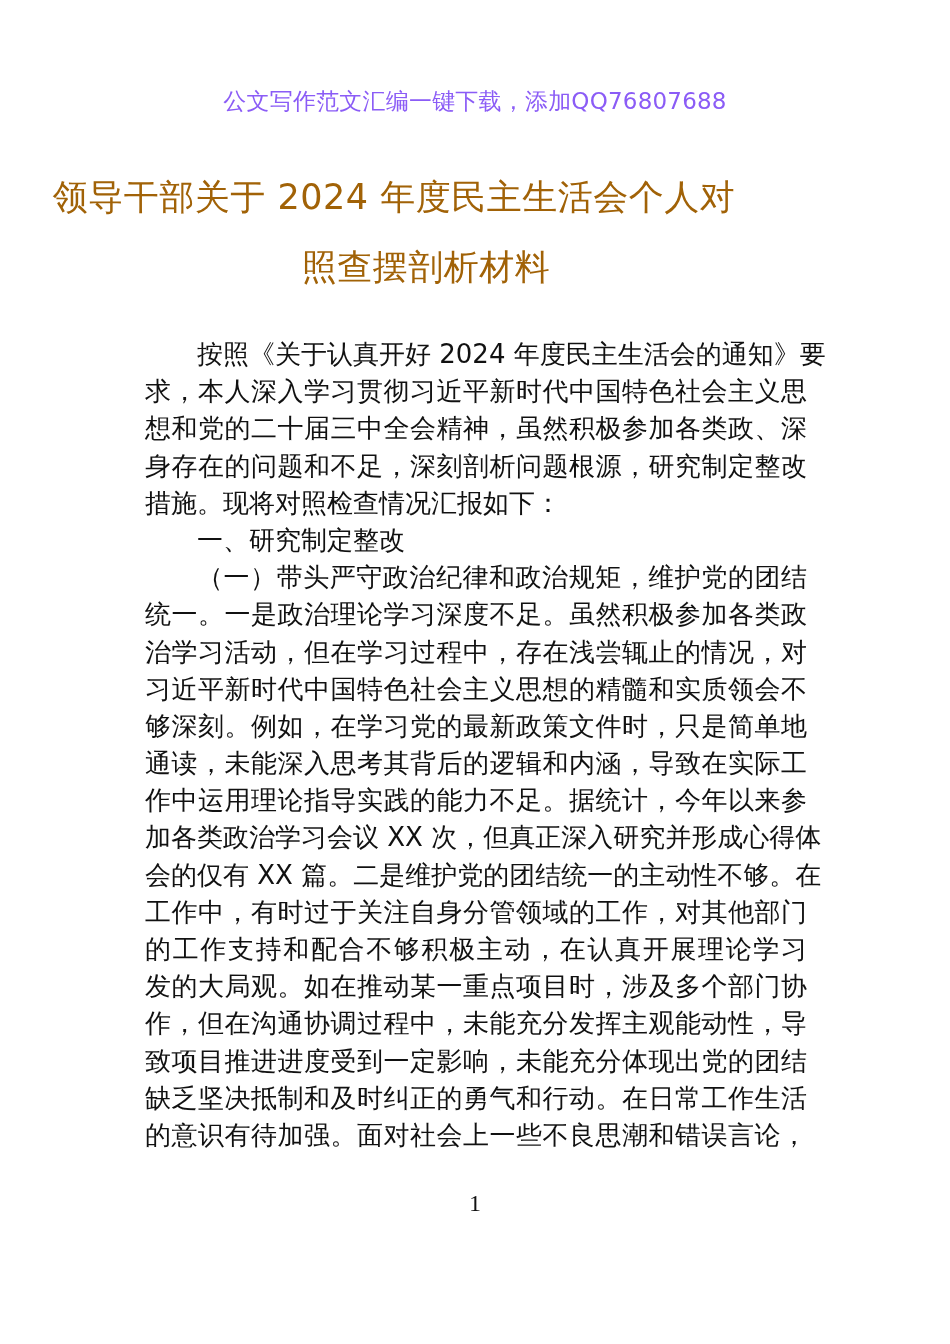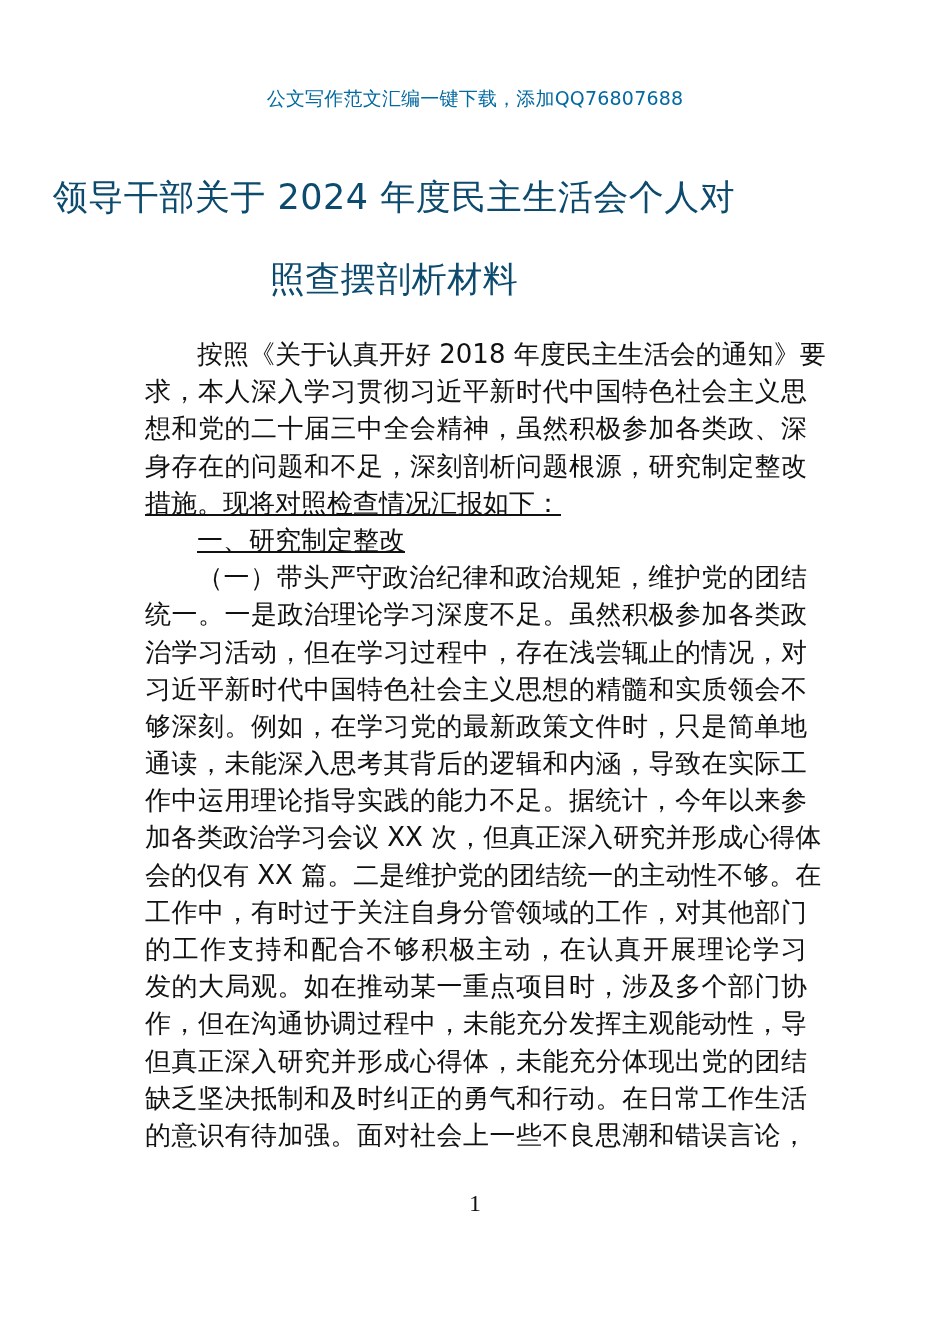--- a/index.html
+++ b/index.html
@@ -14,91 +14,91 @@
       overflow: hidden;
       font-family: "DejaVu Sans", "Liberation Sans", sans-serif;
       color: #000000;
     }
     .header-note {
       position: absolute;
       top: 86px;
       left: 0;
       width: 950px;
       text-align: center;
-      font-size: 19px;
-      color: #0369a1;
+      font-size: 23px;
+      color: #8b5cf6;
       letter-spacing: 0.2px;
       white-space: nowrap;
     }
     .title {
       position: absolute;
       left: 0;
       width: 788px;
       text-align: center;
       font-size: 35px;
-      color: #0c4a6e;
+      color: #a16207;
       white-space: nowrap;
       letter-spacing: 0.5px;
     }
     .title-line-1 { top: 174px; }
-    .title-line-2 { top: 256px; }
+    .title-line-2 { top: 244px; padding-left: 32px; }
     .body-text {
       position: absolute;
       left: 145px;
       width: 662px;
       top: 336px;
     }
     .line {
       height: 37.2px;
       line-height: 37.2px;
       font-size: 26px;
       white-space: nowrap;
       text-align: justify;
       text-align-last: justify;
       color: #111111;
     }
     .line.indent { padding-left: 52px; }
-    .line.last { text-align-last: left; text-decoration: underline; }
+    .line.last { text-align-last: left; }
     .page-number {
       position: absolute;
       top: 1190px;
       left: 0;
       width: 950px;
       text-align: center;
       font-family: "Liberation Serif", "DejaVu Serif", serif;
       font-size: 24px;
       color: #111111;
     }
   </style>
 </head>
 <body>
 
 <div class="header-note">公文写作范文汇编一键下载，添加QQ76807688</div>
 
 <div class="title title-line-1">领导干部关于 2024 年度民主生活会个人对</div>
 <div class="title title-line-2">照查摆剖析材料</div>
 
 <div class="body-text">
-  <div class="line indent">按照《关于认真开好 2018 年度民主生活会的通知》要</div>
+  <div class="line indent">按照《关于认真开好 2024 年度民主生活会的通知》要</div>
   <div class="line">求，本人深入学习贯彻习近平新时代中国特色社会主义思</div>
   <div class="line">想和党的二十届三中全会精神，虽然积极参加各类政、深</div>
   <div class="line">身存在的问题和不足，深刻剖析问题根源，研究制定整改</div>
   <div class="line last">措施。现将对照检查情况汇报如下：</div>
   <div class="line indent last">一、研究制定整改</div>
   <div class="line indent">（一）带头严守政治纪律和政治规矩，维护党的团结</div>
   <div class="line">统一。一是政治理论学习深度不足。虽然积极参加各类政</div>
   <div class="line">治学习活动，但在学习过程中，存在浅尝辄止的情况，对</div>
   <div class="line">习近平新时代中国特色社会主义思想的精髓和实质领会不</div>
   <div class="line">够深刻。例如，在学习党的最新政策文件时，只是简单地</div>
   <div class="line">通读，未能深入思考其背后的逻辑和内涵，导致在实际工</div>
   <div class="line">作中运用理论指导实践的能力不足。据统计，今年以来参</div>
   <div class="line">加各类政治学习会议 XX 次，但真正深入研究并形成心得体</div>
   <div class="line">会的仅有 XX 篇。二是维护党的团结统一的主动性不够。在</div>
   <div class="line">工作中，有时过于关注自身分管领域的工作，对其他部门</div>
   <div class="line">的工作支持和配合不够积极主动，在认真开展理论学习</div>
   <div class="line">发的大局观。如在推动某一重点项目时，涉及多个部门协</div>
   <div class="line">作，但在沟通协调过程中，未能充分发挥主观能动性，导</div>
-  <div class="line">但真正深入研究并形成心得体，未能充分体现出党的团结</div>
+  <div class="line">致项目推进进度受到一定影响，未能充分体现出党的团结</div>
   <div class="line">缺乏坚决抵制和及时纠正的勇气和行动。在日常工作生活</div>
   <div class="line">的意识有待加强。面对社会上一些不良思潮和错误言论，</div>
 </div>
 
 <div class="page-number">1</div>
 
 </body></html>

